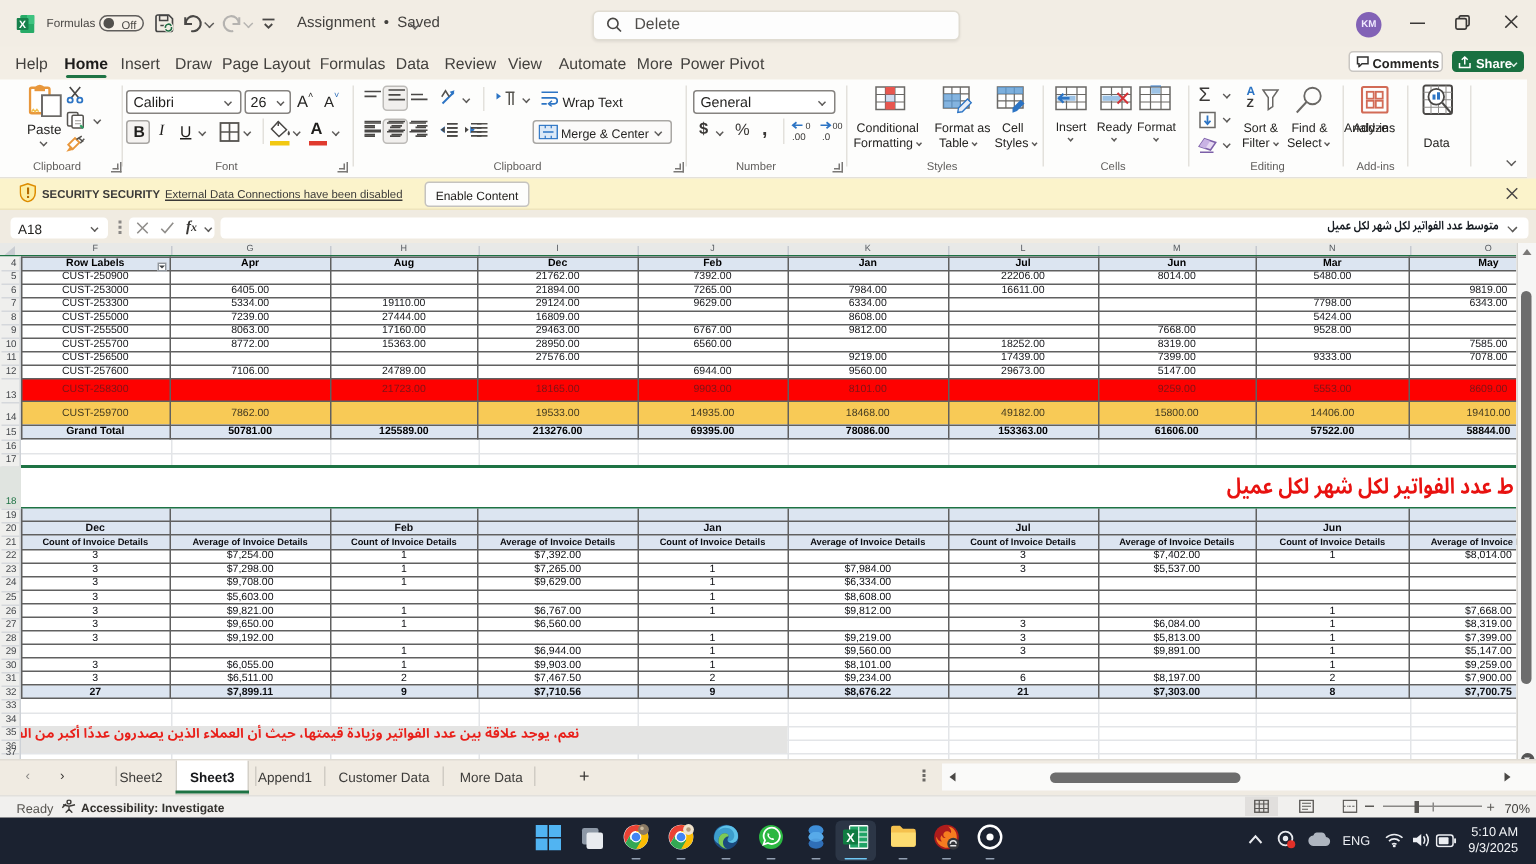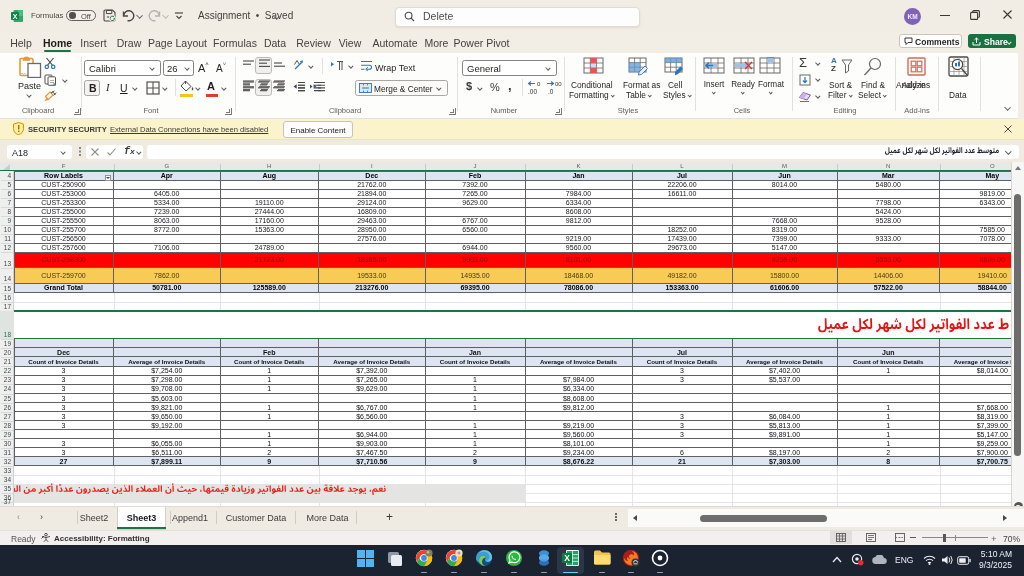--- a/index.html
+++ b/index.html
@@ -383,21 +383,21 @@
 <div class="ab" style="left:12px;top:148px;font-size:9px;color:#1f1e1c">A18</div>
 <b class="cv" style="left:61px;top:150px;width:4px;height:4px"></b>
 <div class="ab" style="left:79px;top:147px;width:2px;height:2px;background:#8a8886;box-shadow:0 3.5px #8a8886,0 7px #8a8886"></div>
 <div class="ab" style="left:86px;top:144.5px;width:57px;height:14px;background:#fff;border-radius:3px"></div>
 <svg class="ab" style="left:91px;top:148px" width="8" height="8" viewBox="0 0 8 8">
     <path d="M0.5 0.5 L7.5 7.5 M7.5 0.5 L0.5 7.5" stroke="#908e8b" stroke-width="1.1"></path>
   </svg>
 <svg class="ab" style="left:107px;top:148px" width="9" height="8" viewBox="0 0 9 8">
     <path d="M0.5 4.5 L3 7 L8.5 0.5" fill="none" stroke="#908e8b" stroke-width="1.1"></path>
   </svg>
-<div class="ab" style="left:124px;top:146px;font-size:10px;font-style:italic;font-family:Liberation Mono, monospace;font-weight:700;color:#3a3836">f<span style="font-size:8px">x</span></div>
+<div class="ab" style="left:124px;top:146px;font-size:10px;font-style:italic;font-family:Liberation Serif, serif;font-weight:700;color:#3a3836">f<span style="font-size:8px">x</span></div>
 <b class="cv" style="left:137px;top:150px;width:3.6px;height:3.6px"></b>
 <div class="ab" style="left:147px;top:144.5px;width:872px;height:14px;background:#fff;border-radius:3px"></div>
 <svg class="ab" style="left:885px;top:147.4px" width="114" height="8.2" preserveAspectRatio="none" viewBox="0 0 1887 112">
     <path d="M1021 94L1016 98L1016 104L1019 108L1024 109L1028 107L1030 104L1030 99L1027 95ZM1002 94L997 98L997 104L1000 108L1005 109L1011 104L1011 99L1008 95ZM114 94L109 98L109 104L112 108L117 109L121 107L123 104L123 99L120 95ZM95 94L90 98L90 104L93 108L98 109L104 104L104 99L101 95ZM1882 52L1874 41L1865 37L1854 38L1845 45L1838 58L1831 67L1820 68L1815 66L1812 63L1813 47L1799 45L1797 58L1790 67L1787 68L1772 67L1771 57L1767 48L1760 41L1756 39L1745 39L1738 43L1733 49L1728 62L1728 70L1729 73L1735 80L1752 84L1745 89L1726 93L1729 107L1745 105L1756 100L1765 92L1769 84L1795 81L1804 74L1810 80L1822 83L1835 82L1844 76L1851 80L1859 82L1872 81L1880 75L1883 69L1884 60ZM1748 54L1751 54L1756 59L1757 62L1756 69L1749 69L1743 66L1743 60ZM1858 52L1863 52L1867 55L1869 59L1869 65L1867 67L1858 67L1851 63ZM1064 31L1055 33L1051 37L1055 52L1055 63L1051 67L1047 68L1032 68L1027 66L1024 63L1025 47L1011 45L1011 50L1007 62L1002 67L999 68L988 68L985 67L981 63L973 41L959 47L965 61L966 72L963 79L956 86L939 95L944 107L950 106L963 99L972 91L978 82L981 80L989 83L1003 82L1011 79L1016 74L1022 80L1034 83L1052 82L1062 78L1067 73L1070 65L1069 46ZM490 95L495 107L501 106L518 96L529 82L532 80L540 83L547 82L552 83L554 92L559 99L569 105L586 106L593 103L598 98L600 93L600 82L610 83L617 82L623 79L627 75L631 80L640 83L654 82L658 80L662 75L668 81L677 83L688 82L695 79L701 73L704 65L703 47L698 31L683 36L689 53L689 63L686 67L683 68L672 67L669 64L669 56L671 48L657 46L654 61L647 68L639 68L634 64L635 49L622 46L619 60L614 67L597 68L589 66L595 54L595 45L592 38L586 32L577 30L569 33L561 40L554 53L551 67L539 68L536 67L532 63L524 41L510 47L517 65L517 72L514 79L503 89ZM567 79L580 79L585 83L586 88L581 92L574 91L567 84ZM578 45L581 50L581 55L579 60L572 66L569 67L566 66L567 59L571 50L576 45ZM1376 79L1392 83L1401 83L1413 80L1418 77L1426 82L1442 83L1462 81L1483 75L1489 72L1489 67L1486 58L1466 64L1457 55L1457 50L1462 44L1465 43L1478 44L1480 30L1472 28L1465 28L1451 33L1444 41L1442 48L1443 58L1448 68L1431 68L1428 67L1423 62L1417 44L1406 26L1395 33L1394 36L1405 53L1407 58L1407 63L1403 67L1400 68L1390 68L1382 65L1379 66L1376 74ZM1349 26L1338 33L1337 36L1348 53L1350 63L1346 67L1343 68L1333 68L1325 65L1322 66L1319 74L1319 79L1335 83L1344 83L1353 81L1359 78L1363 74L1366 66L1365 57L1360 44ZM1813 20L1809 23L1808 29L1812 34L1818 34L1822 30L1822 24L1818 20ZM1794 20L1790 23L1789 29L1793 34L1799 34L1803 30L1803 24L1799 20ZM670 16L665 20L665 25L669 29L674 29L677 26L678 22L675 17ZM653 16L648 20L648 25L652 29L657 29L660 26L660 19L656 16ZM1065 7L1061 10L1060 16L1064 21L1070 21L1074 17L1074 11L1070 7ZM1046 7L1042 10L1041 16L1045 21L1051 21L1055 17L1055 11L1051 7ZM1192 4L1187 9L1187 15L1191 19L1197 19L1201 16L1202 9L1199 5ZM1526 79L1527 82L1570 84L1582 83L1595 79L1599 79L1607 82L1623 83L1630 82L1636 79L1640 75L1644 80L1648 82L1661 83L1671 80L1675 75L1681 81L1696 83L1708 79L1714 73L1717 65L1717 53L1711 31L1696 36L1702 53L1702 63L1699 67L1696 68L1685 67L1682 64L1682 56L1684 48L1675 46L1670 46L1667 61L1660 68L1652 68L1647 64L1648 49L1635 46L1632 60L1627 67L1625 68L1610 67L1612 59L1611 50L1607 42L1601 37L1596 35L1582 35L1568 41L1562 46L1559 2L1545 2L1547 62L1542 68L1528 67ZM1597 56L1596 62L1588 67L1576 69L1560 68L1574 54L1581 50L1585 49L1592 50ZM1262 3L1265 82L1279 82L1277 2ZM1247 2L1232 2L1234 64L1229 68L1212 65L1216 55L1215 45L1212 39L1207 34L1201 31L1195 30L1188 31L1182 34L1175 41L1172 49L1172 57L1176 68L1156 67L1155 57L1151 48L1144 41L1140 39L1129 39L1122 43L1117 49L1112 62L1113 73L1121 81L1136 84L1129 89L1110 93L1113 107L1129 105L1140 100L1149 92L1153 84L1181 82L1191 79L1196 79L1207 82L1227 83L1234 82L1243 78L1247 73L1249 67ZM1132 54L1135 54L1140 59L1141 62L1140 69L1133 69L1127 66L1127 60ZM1197 45L1201 50L1201 56L1193 64L1187 58L1186 54L1188 48L1191 45ZM1083 3L1086 82L1100 82L1098 2ZM742 86L746 95L753 102L759 105L766 107L787 107L800 102L808 94L812 85L812 81L814 79L819 82L824 83L845 83L855 81L863 75L866 78L879 83L893 82L899 80L904 76L908 67L906 2L891 2L893 64L890 67L879 68L874 66L868 60L856 43L845 33L854 27L876 17L871 6L868 5L838 20L830 26L828 31L829 37L849 57L852 62L852 65L848 68L819 67L815 63L813 57L813 31L811 2L797 2L799 76L796 85L790 91L785 93L776 94L769 93L763 90L759 86L756 78L760 61L747 57L742 72ZM660 2L657 5L657 11L660 14L664 15L669 11L669 5L666 2ZM293 86L297 95L304 102L310 105L317 107L338 107L351 102L359 94L363 85L363 81L365 79L370 82L375 83L396 83L406 81L414 75L417 78L430 83L443 82L449 80L454 76L458 67L456 2L441 2L443 64L440 67L430 68L425 66L419 60L407 43L396 33L405 27L427 17L422 6L419 5L389 20L381 26L379 31L380 37L400 57L403 62L403 65L399 68L370 67L366 63L364 57L364 31L362 2L348 2L350 76L347 85L341 91L336 93L327 94L320 93L314 90L310 86L307 78L311 61L298 57L293 72ZM2 86L6 95L13 102L19 105L26 107L47 107L60 102L68 94L72 85L72 81L74 79L79 82L89 83L100 81L109 74L117 81L134 83L142 81L146 78L149 73L157 80L166 84L177 83L184 77L187 80L192 82L208 83L228 81L249 75L255 72L255 67L252 58L232 64L224 57L223 50L228 44L231 43L244 44L246 30L238 28L231 28L217 33L210 41L208 48L208 54L214 68L195 67L188 59L182 46L175 39L170 37L163 37L154 41L147 48L138 65L134 68L125 68L120 66L117 63L118 47L104 45L102 58L95 67L82 68L79 67L75 63L73 57L73 31L71 2L57 2L59 76L56 85L50 91L45 93L36 94L29 93L23 90L19 86L16 78L20 61L7 57L2 72ZM162 52L165 51L167 52L173 59L175 66L170 70L163 68L155 60Z" fill="#1b2026" fill-rule="evenodd"></path>
   </svg>
 <b class="cv" style="left:1006px;top:149px;width:4.5px;height:4.5px"></b>
 <div class="ab" style="left:0;top:162px;width:1011px;height:344px;background:#fff;overflow:hidden" id="sheet">
 <div class="ab" style="left:0;top:0;width:1011px;height:9px;background:#e8e9e7;border-bottom:1.6px solid #1e7344"></div>
 <div class="ab" style="left:63.5px;top:0.5px;transform:translateX(-50%);font-size:6px;color:#565b60">F</div>
 <div class="ab" style="left:166.75px;top:0.5px;transform:translateX(-50%);font-size:6px;color:#565b60">G</div>
@@ -854,21 +854,21 @@
 <div class="ab" style="left:633px;top:515px;width:0;height:0;border-top:3.5px solid transparent;border-bottom:3.5px solid transparent;border-right:4px solid #4a4846"></div>
 <div class="ab" style="left:700px;top:514.5px;width:127px;height:7.5px;background:#6d6d6d;border-radius:4px"></div>
 <div class="ab" style="left:1003px;top:515px;width:0;height:0;border-top:3.5px solid transparent;border-bottom:3.5px solid transparent;border-left:4px solid #4a4846"></div>
 <div class="ab" style="left:0;top:530px;width:1024px;height:14.5px;background:#f1f0ee;border-top:1px solid #e2e0dc"></div>
 <div class="ab" style="left:11px;top:533.5px;font-size:8.5px;color:#55534f">Ready</div>
 <svg class="ab" style="left:41px;top:533px" width="10" height="9" viewBox="0 0 10 9">
     <circle cx="5" cy="1.6" r="1.3" fill="none" stroke="#3a3836" stroke-width=".9"></circle>
     <path d="M1 3.5 L5 4.5 L9 3.5 M5 4.5 V6.5 M5 6.5 L2.8 8.8 M5 6.5 L7.2 8.8" fill="none" stroke="#3a3836" stroke-width=".9"></path>
     <path d="M0.5 5.5 L3 3" stroke="#3a3836" stroke-width=".9"></path>
   </svg>
-<div class="ab" style="left:54px;top:534px;font-size:8px;font-weight:700;color:#33312e">Accessibility: Formatting</div>
+<div class="ab" style="left:54px;top:534px;font-size:8px;font-weight:700;color:#33312e">Accessibility: Investigate</div>
 <div class="ab" style="left:830px;top:530.5px;width:22px;height:13.5px;background:#e1dfdd"></div>
 <svg class="ab" style="left:836px;top:533px" width="10" height="9" viewBox="0 0 10 9">
     <rect x="0.5" y="0.5" width="9" height="8" fill="none" stroke="#5a5855" stroke-width=".9"></rect>
     <path d="M0.5 3 h9 M0.5 6 h9 M3.5 0.5 v8 M6.5 0.5 v8" stroke="#5a5855" stroke-width=".8"></path>
   </svg>
 <svg class="ab" style="left:866px;top:533px" width="10" height="9" viewBox="0 0 10 9">
     <rect x="0.5" y="0.5" width="9" height="8" fill="none" stroke="#5a5855" stroke-width=".9"></rect>
     <path d="M2 2.5 h6 M2 4.5 h6 M2 6.5 h4" stroke="#5a5855" stroke-width=".8"></path>
   </svg>
 <svg class="ab" style="left:895px;top:533px" width="10" height="9" viewBox="0 0 10 9">

